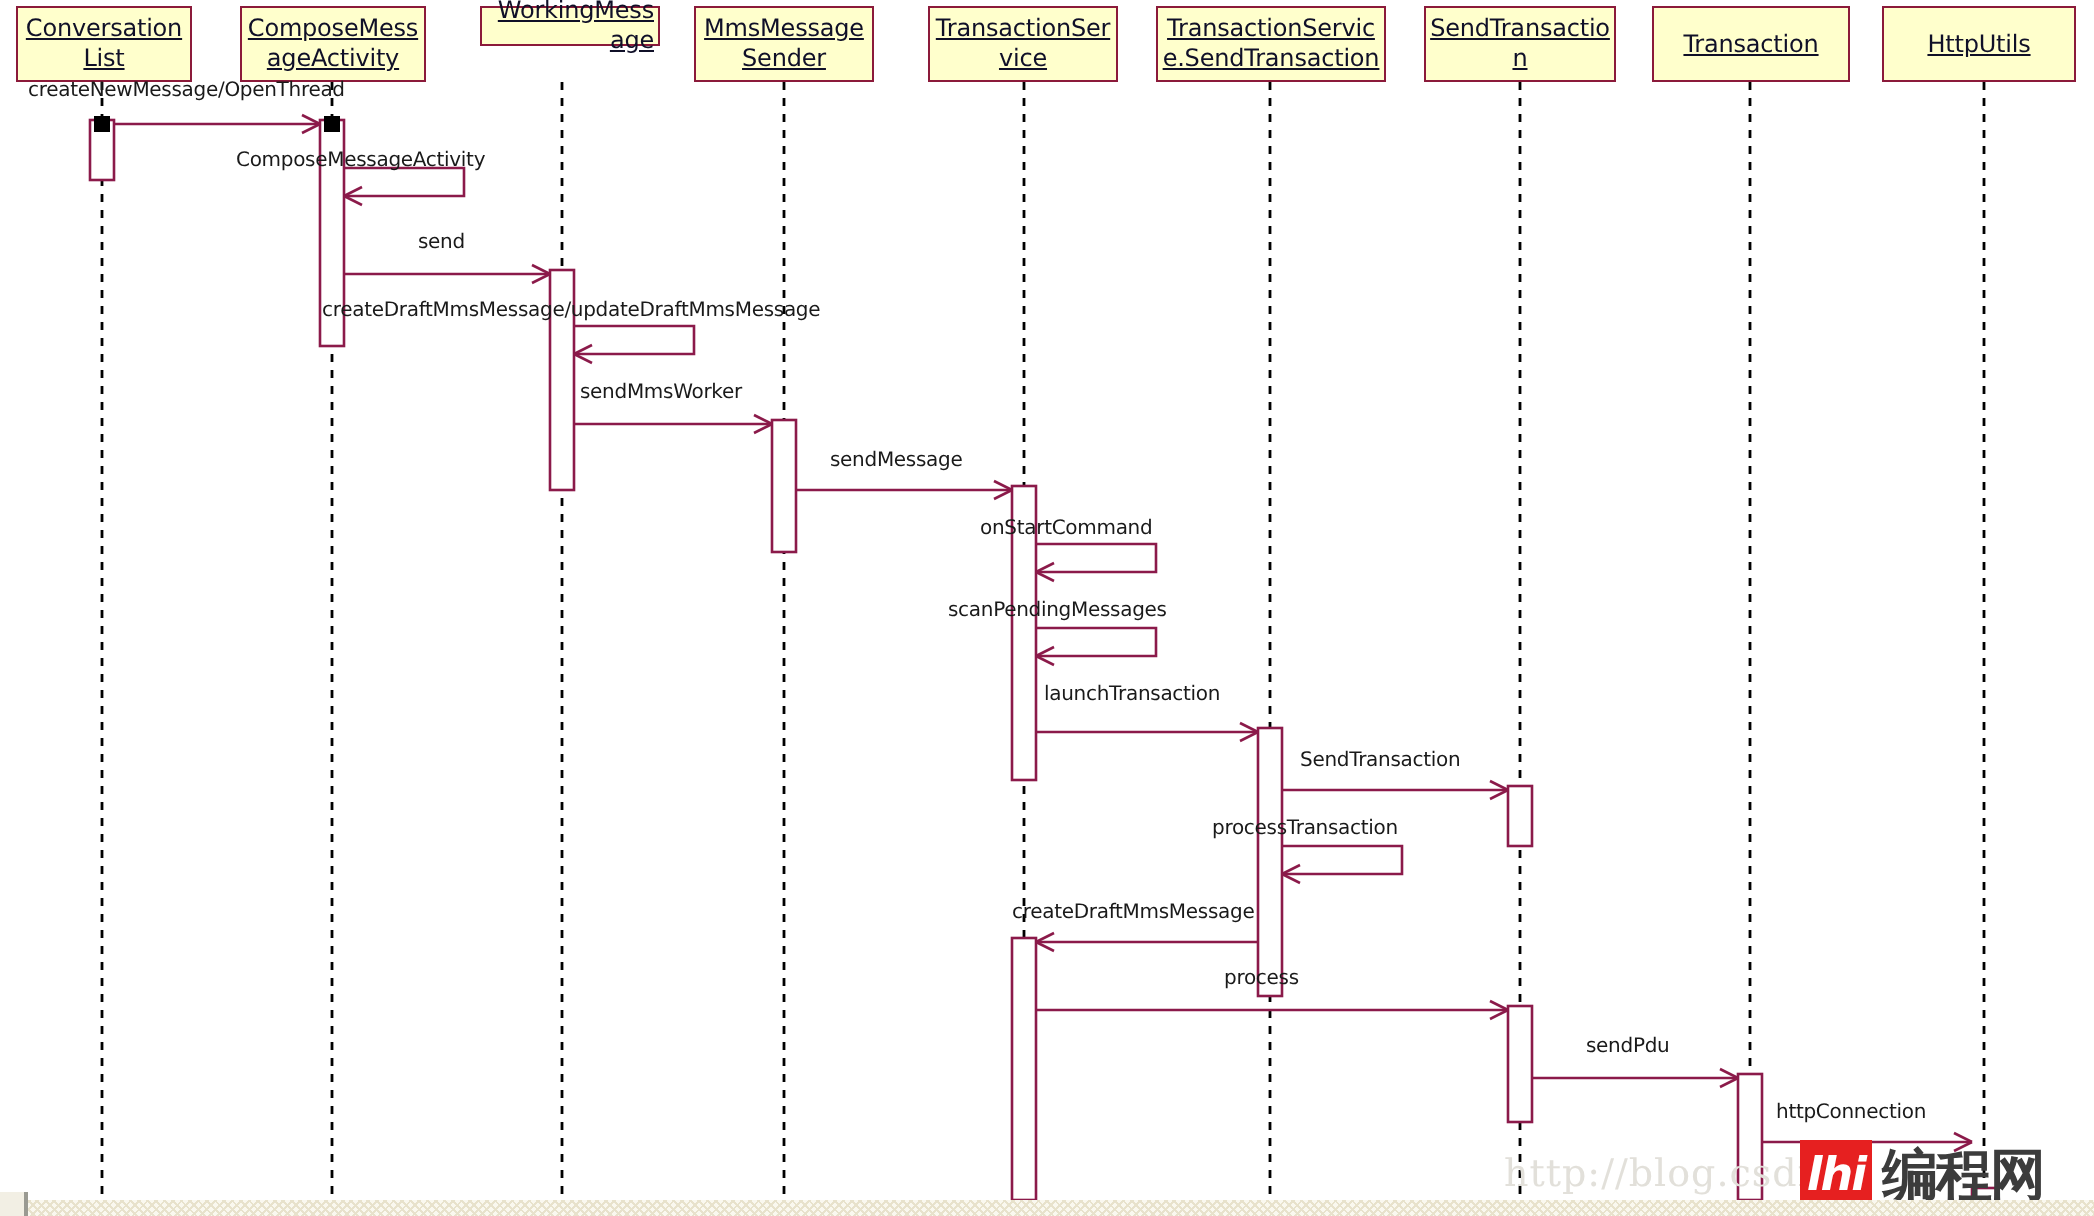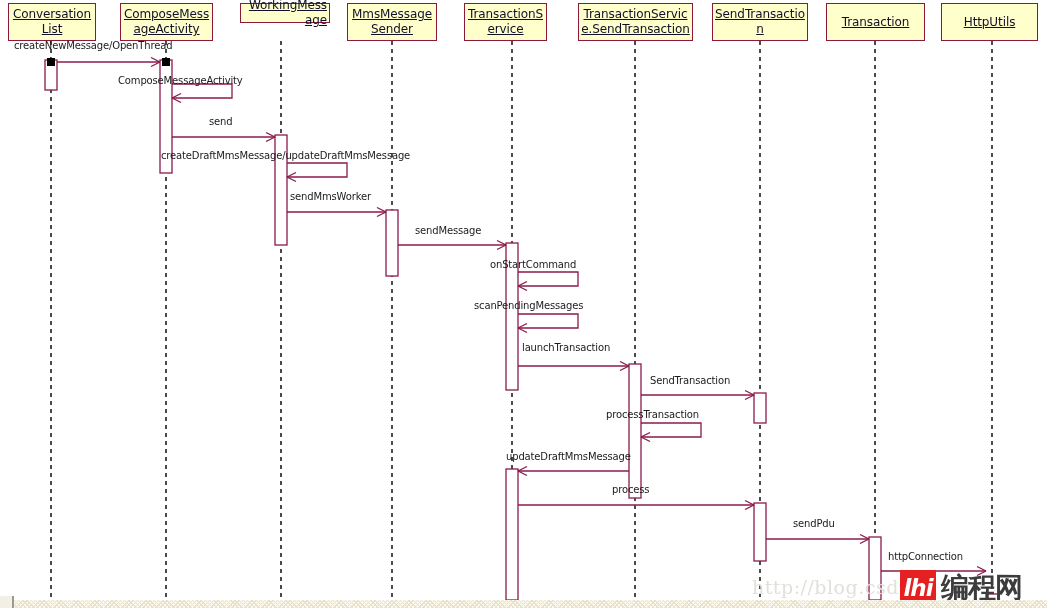--- a/index.html
+++ b/index.html
@@ -256,21 +256,21 @@
       </div>
       <div class="participant-box" style="left: 120px; top: 3px; width: 93px; height: 38px;">
         <span class="participant-label">ComposeMessageActivity</span>
       </div>
       <div class="participant-box" style="left: 240px; top: 3px; width: 90px; height: 20px; text-align: right;">
         <span class="participant-label">WorkingMessage</span>
       </div>
       <div class="participant-box" style="left: 347px; top: 3px; width: 90px; height: 38px;">
         <span class="participant-label">MmsMessageSender</span>
       </div>
-      <div class="participant-box" style="left: 464px; top: 3px; width: 83px; height: 38px;">
+      <div class="participant-box" style="left: 464px; top: 3px; width: 95px; height: 38px;">
         <span class="participant-label">TransactionService</span>
       </div>
       <div class="participant-box" style="left: 578px; top: 3px; width: 115px; height: 38px;">
         <span class="participant-label">TransactionService.SendTransaction</span>
       </div>
       <div class="participant-box" style="left: 712px; top: 3px; width: 96px; height: 38px;">
         <span class="participant-label">SendTransaction</span>
       </div>
       <div class="participant-box" style="left: 826px; top: 3px; width: 99px; height: 38px;">
         <span class="participant-label" style="word-break: normal;">Transaction</span>
@@ -284,21 +284,21 @@
       <div class="msg-label" style="left: 118px; top: 75px;">ComposeMessageActivity</div>
       <div class="msg-label" style="left: 209px; top: 116px;">send</div>
       <div class="msg-label" style="left: 161px; top: 150px;">createDraftMmsMessage/updateDraftMmsMessage</div>
       <div class="msg-label" style="left: 290px; top: 191px;">sendMmsWorker</div>
       <div class="msg-label" style="left: 415px; top: 225px;">sendMessage</div>
       <div class="msg-label" style="left: 490px; top: 259px;">onStartCommand</div>
       <div class="msg-label" style="left: 474px; top: 300px;">scanPendingMessages</div>
       <div class="msg-label" style="left: 522px; top: 342px;">launchTransaction</div>
       <div class="msg-label" style="left: 650px; top: 375px;">SendTransaction</div>
       <div class="msg-label" style="left: 606px; top: 409px;">processTransaction</div>
-      <div class="msg-label" style="left: 506px; top: 451px;">updateDraftMmsMessage</div>
+      <div class="msg-label" style="left: 506px; top: 451px;">createDraftMmsMessage</div>
       <div class="msg-label" style="left: 612px; top: 484px;">process</div>
       <div class="msg-label" style="left: 793px; top: 518px;">sendPdu</div>
       <div class="msg-label" style="left: 888px; top: 551px;">httpConnection</div>
     </div>
 
   <div id="watermark-url">http://blog.csdn.</div>
 
   <div id="logo-group">
     <div id="logo-mark">lhi</div>
     <div id="logo-text">编程网</div>

